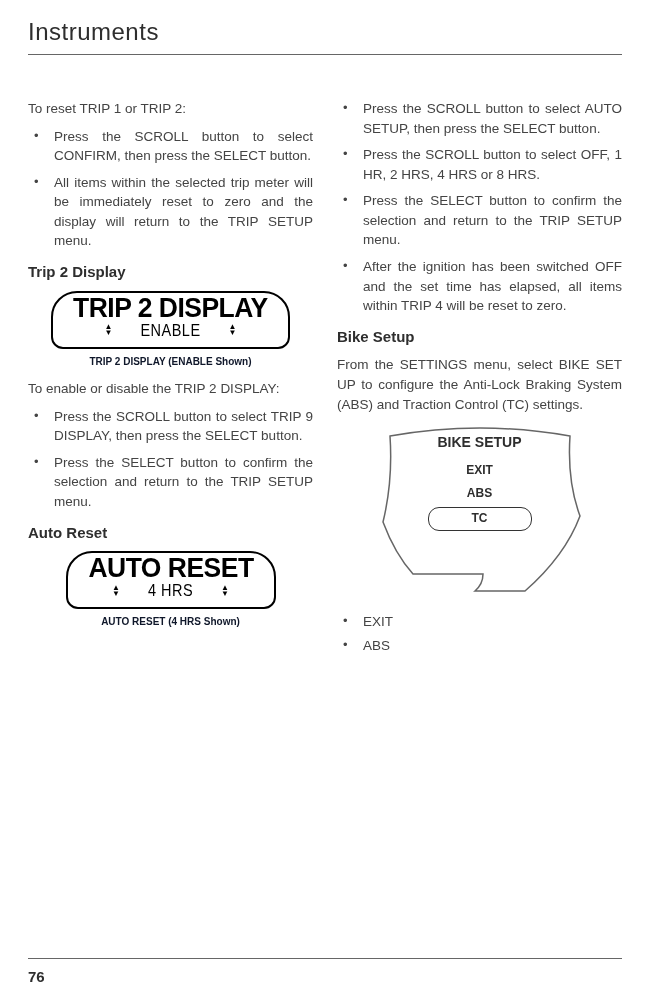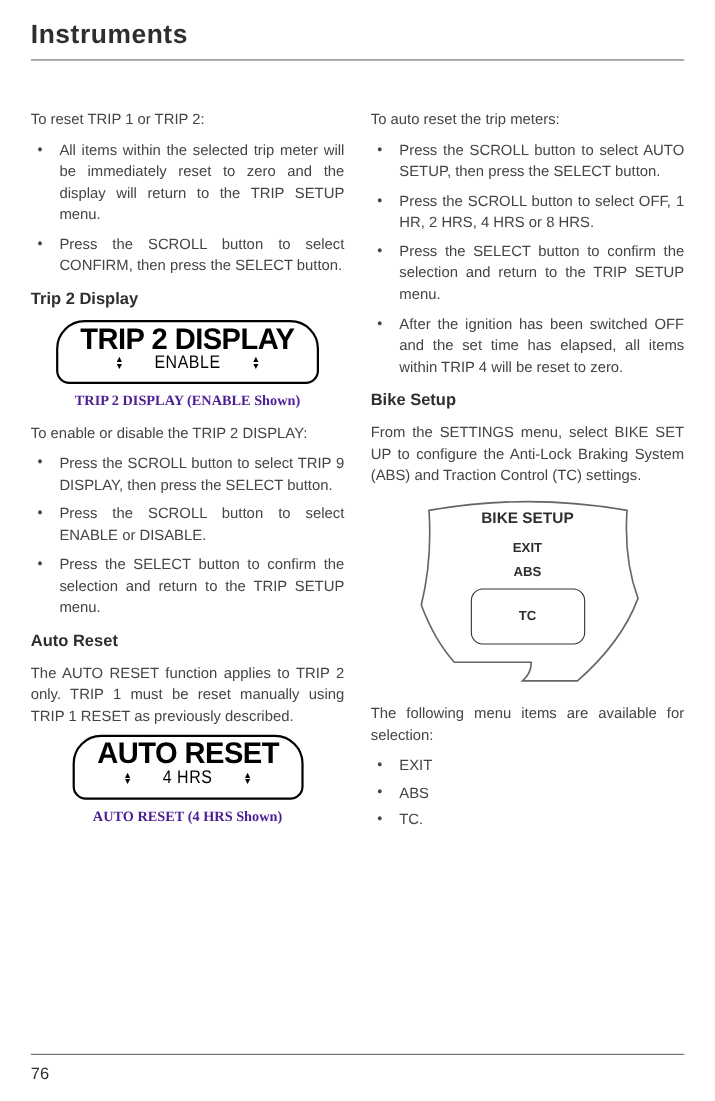--- a/index.html
+++ b/index.html
@@ -7,21 +7,21 @@
       width: 650px;
       height: 1001px;
       background: #fff;
       font-family: Arial, Helvetica, sans-serif;
       color: #3a3a3a;
       padding: 18px 28px 18px 28px;
       position: relative;
     }
     h1.page-title {
       font-size: 24px;
-      font-weight: 700;
+      font-weight: 400;
       color: #2e2e2e;
       letter-spacing: 0.5px;
       margin-bottom: 8px;
     }
     .rule {
       border: none;
       border-top: 1px solid #666;
       margin-bottom: 14px;
     }
     .cols {
@@ -49,26 +49,25 @@
       font-weight: 700;
       color: #2e2e2e;
       margin-top: 10px;
       margin-bottom: 8px;
     }
     .figure {
       text-align: center;
       margin: 8px 0 6px 0;
     }
     .figcap {
-      font-size: 13px;
+      font-size: 10px;
       font-weight: 700;
       text-align: center;
       margin: 6px 0 10px 0;
-      color: #4c1d95;
-      font-family: Liberation Serif, serif;
+      color: #0f172a;
     }
     
     .lcd-box {
       display: inline-block;
       border: 2.5px solid #000;
       border-radius: 26px 26px 12px 12px;
       padding: 2px 18px 6px 18px;
       min-width: 230px;
       text-align: center;
     }
@@ -125,30 +124,30 @@
     }
     .shield-item {
       font-weight: 700;
       font-size: 12px;
       color: #2e2e2e;
       margin: 5px 0;
     }
     .shield-item.sel {
       border: 1.5px solid #333;
       border-radius: 11px;
-      padding: 16px 0;
+      padding: 2px 0;
       width: 104px;
       margin-left: auto;
       margin-right: auto;
     }
     .page-num {
       position: absolute;
       bottom: 16px;
       left: 28px;
-      font-weight: 400;
+      font-weight: 700;
       font-size: 15px;
       color: #2e2e2e;
     }
     .bottom-rule {
       position: absolute;
       bottom: 42px;
       left: 28px;
       right: 28px;
       border-top: 1px solid #666;
     }
@@ -157,22 +156,22 @@
 <body>
 
 <h1 class="page-title">Instruments</h1>
 <hr class="rule">
 
 <div class="cols">
 
   <div class="col-chunk">
     <p>To reset TRIP 1 or TRIP 2:</p>
     <ul class="bullets">
+      <li>Press the SCROLL button to select CONFIRM, then press the SELECT button.</li>
       <li>All items within the selected trip meter will be immediately reset to zero and the display will return to the TRIP SETUP menu.</li>
-      <li>Press the SCROLL button to select CONFIRM, then press the SELECT button.</li>
     </ul>
   </div>
 
   <div class="col-chunk">
     <h2 class="sect">Trip 2 Display</h2>
     <div class="figure">
       <div class="lcd-box">
         <div class="lcd-title">TRIP 2 DISPLAY</div>
         <div class="lcd-sub-row">
           <span class="arrow-stack">
@@ -187,49 +186,46 @@
         </div>
       </div>
     </div>
     <div class="figcap">TRIP 2 DISPLAY (ENABLE Shown)</div>
   </div>
 
   <div class="col-chunk">
     <p>To enable or disable the TRIP 2 DISPLAY:</p>
     <ul class="bullets">
       <li>Press the SCROLL button to select TRIP 9 DISPLAY, then press the SELECT button.</li>
-      <li>Press the SCROLL button to select ENABLE or DISABLE.</li>
       <li>Press the SELECT button to confirm the selection and return to the TRIP SETUP menu.</li>
     </ul>
   </div>
 
   <div class="col-chunk">
     <h2 class="sect">Auto Reset</h2>
-    <p>The AUTO RESET function applies to TRIP 2 only. TRIP 1 must be reset manually using TRIP 1 RESET as previously described.</p>
     <div class="figure">
       <div class="lcd-box" style="min-width:210px;">
         <div class="lcd-title">AUTO RESET</div>
         <div class="lcd-sub-row">
           <span class="arrow-stack">
               <span>▲</span>
               <span>▼</span>
             </span>
           <span class="lcd-sub">4 HRS</span>
           <span class="arrow-stack">
               <span>▲</span>
               <span>▼</span>
             </span>
         </div>
       </div>
     </div>
     <div class="figcap">AUTO RESET (4 HRS Shown)</div>
   </div>
 
   <div class="col-chunk">
-    <p>To auto reset the trip meters:</p>
     <ul class="bullets">
       <li>Press the SCROLL button to select AUTO SETUP, then press the SELECT button.</li>
       <li>Press the SCROLL button to select OFF, 1 HR, 2 HRS, 4 HRS or 8 HRS.</li>
       <li>Press the SELECT button to confirm the selection and return to the TRIP SETUP menu.</li>
       <li>After the ignition has been switched OFF and the set time has elapsed, all items within TRIP 4 will be reset to zero.</li>
     </ul>
   </div>
 
   <div class="col-chunk">
     <h2 class="sect">Bike Setup</h2>
@@ -252,24 +248,22 @@
           <div class="shield-title">BIKE SETUP</div>
           <div class="shield-item">EXIT</div>
           <div class="shield-item">ABS</div>
           <div class="shield-item sel">TC</div>
         </div>
       </div>
     </div>
   </div>
 
   <div class="col-chunk">
-    <p>The following menu items are available for selection:</p>
     <ul class="bullets tight">
       <li>EXIT</li>
       <li>ABS</li>
-      <li>TC.</li>
     </ul>
   </div>
 
 </div>
 
 <div class="bottom-rule"></div>
 <div class="page-num">76</div>
 
 </body></html>

